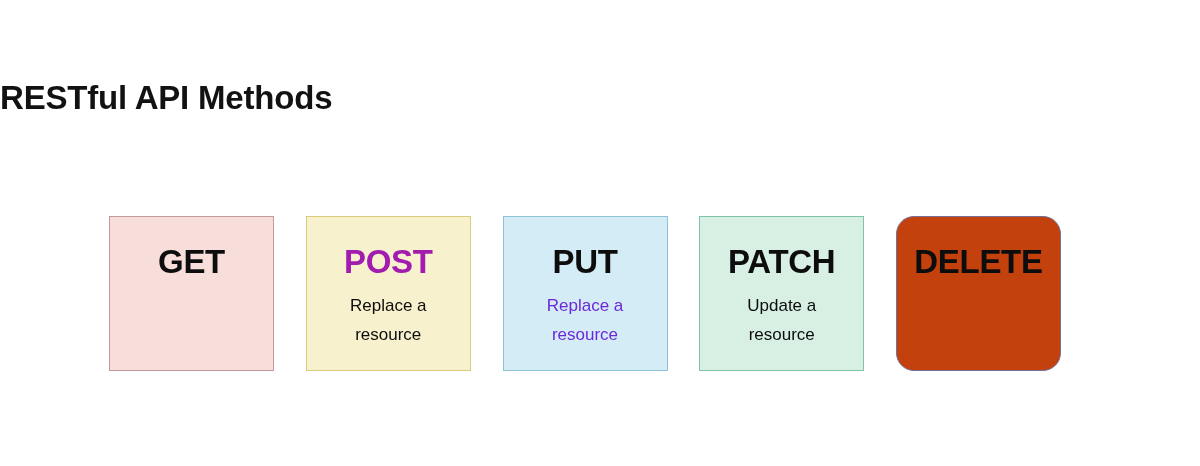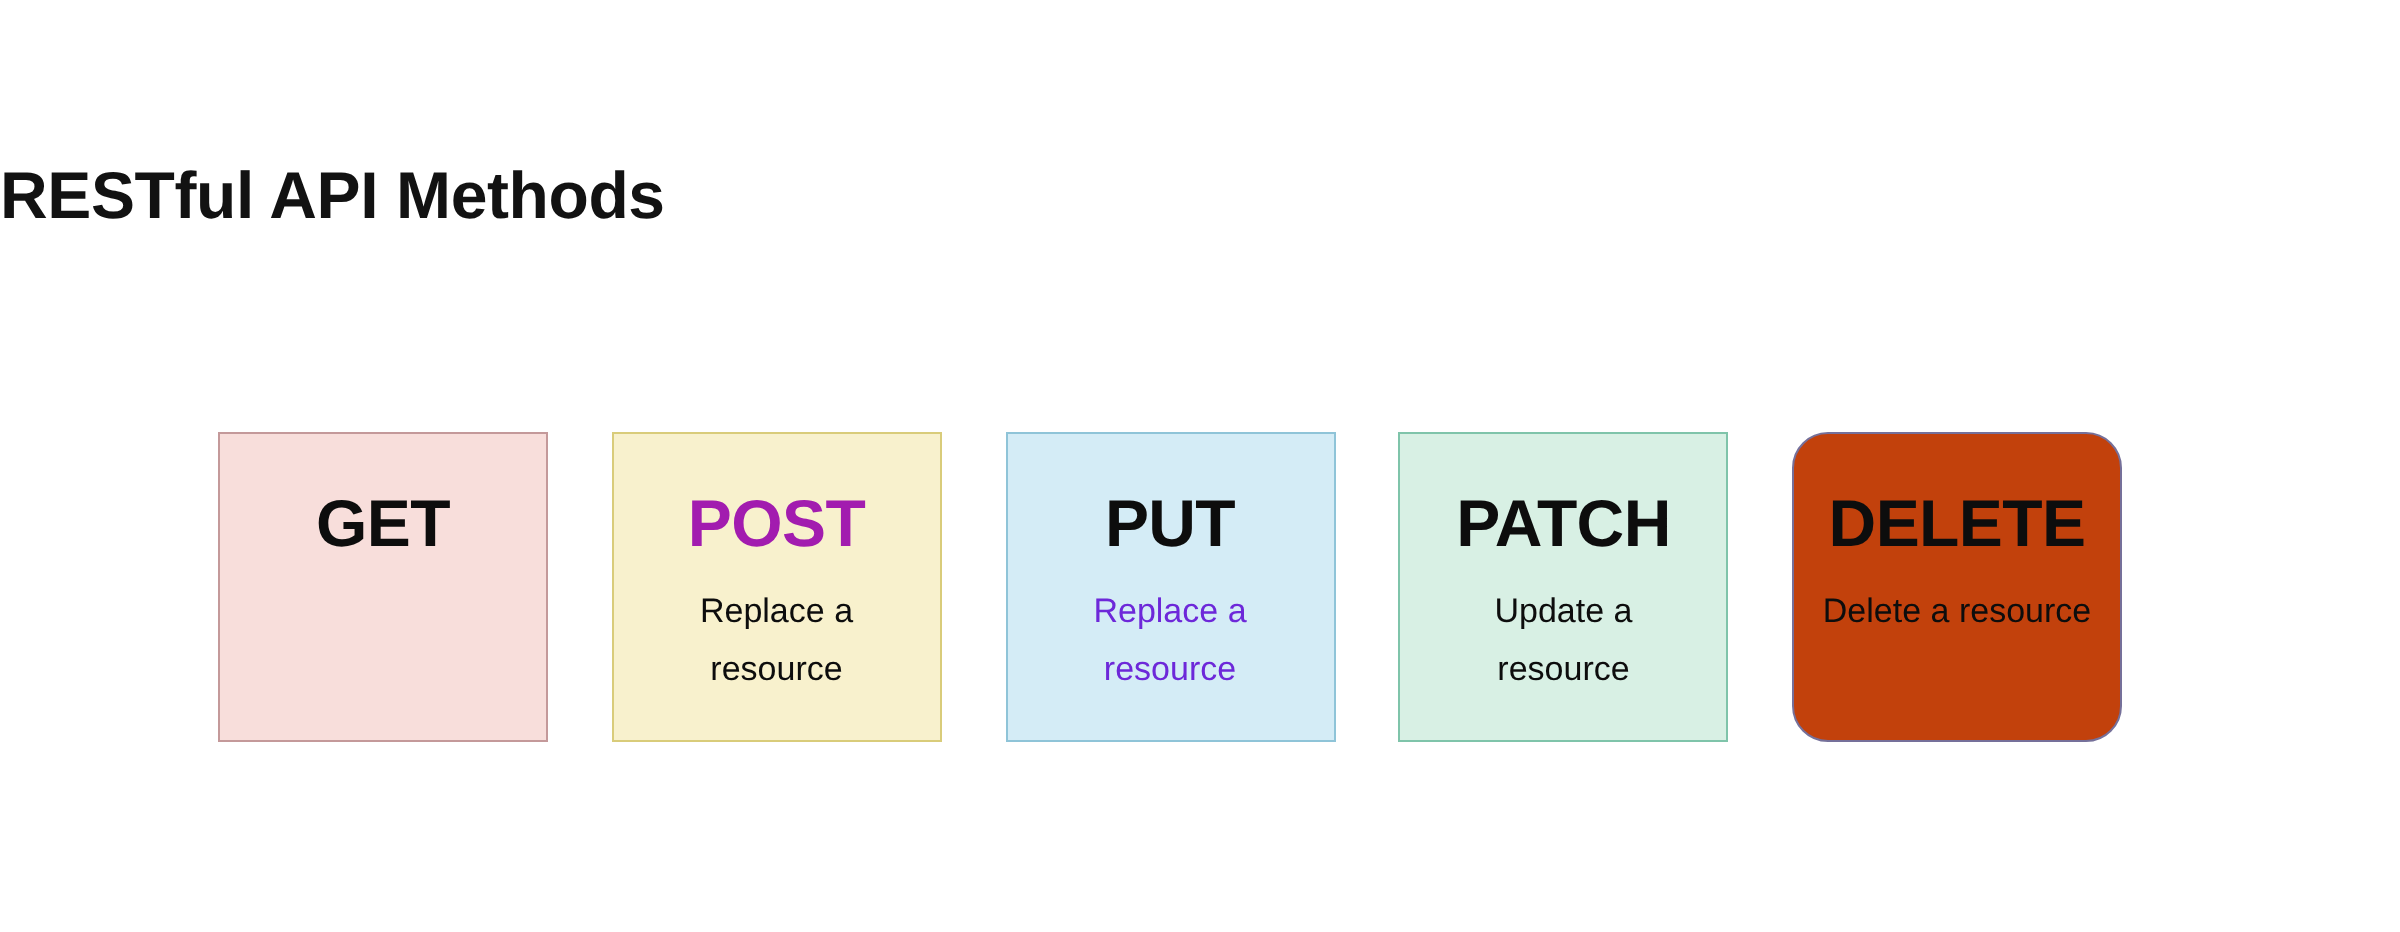--- a/index.html
+++ b/index.html
@@ -98,17 +98,16 @@
       <div class="desc" style="color: #6d28d9;">Replace a resource</div>
     </div>
 
     <div class="card" style="background-color: rgb(216, 240, 228); border-color: rgb(127, 196, 170); margin-top: 13px;">
       <div class="method" style="color: rgb(13, 13, 13);">PATCH</div>
       <div class="desc" style="color: rgb(13, 13, 13);">Update a resource</div>
     </div>
 
     <div class="card" style="background-color: #c2410c; border-color: rgb(117, 112, 154); border-radius: 18px;">
       <div class="method" style="color: rgb(13, 13, 13);">DELETE</div>
-      <div class="desc" style="color: rgb(13, 13, 13);">Delete a resource</div>
     </div>
 
   </div>
 </div>
 
 </body></html>

